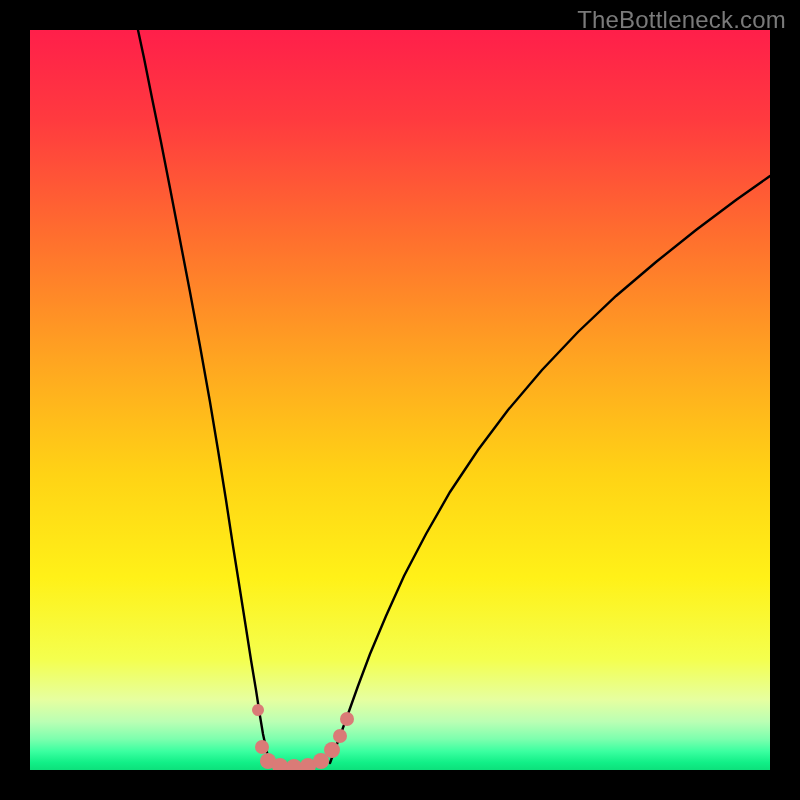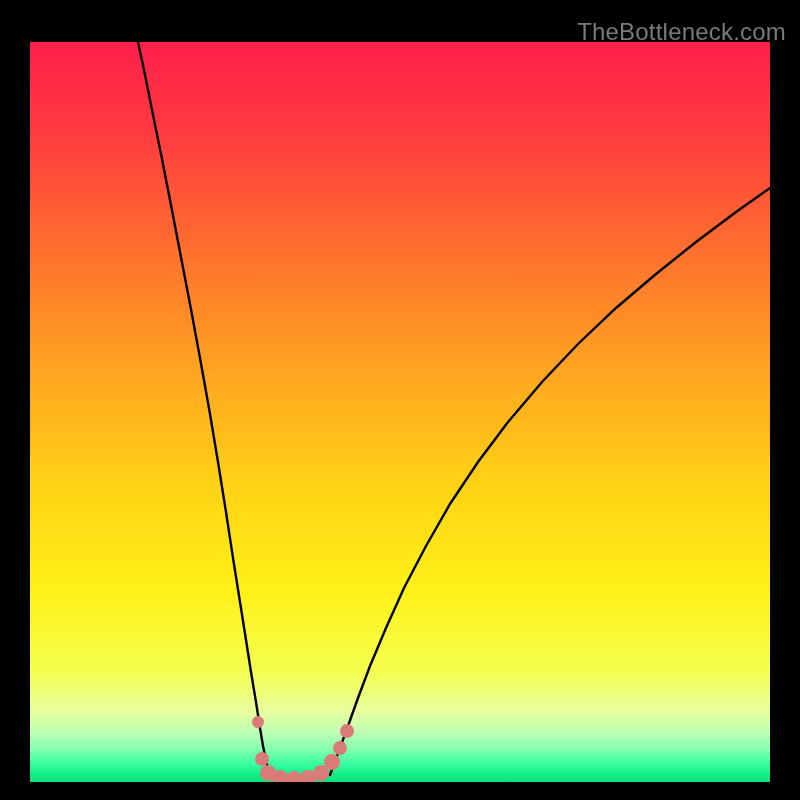--- a/index.html
+++ b/index.html
@@ -7,21 +7,21 @@
     padding: 0;
     width: 800px;
     height: 800px;
     background: #000;
     overflow: hidden;
     font-family: Arial, Helvetica, sans-serif;
   }
   .frame {
     position: absolute;
     left: 0;
-    top: 12px;
+    top: 0;
     width: 800px;
     height: 716px;
     background: #000;
   }
   .plot {
     position: absolute;
     left: 30px;
     top: 30px;
     width: 740px;
     height: 740px;

